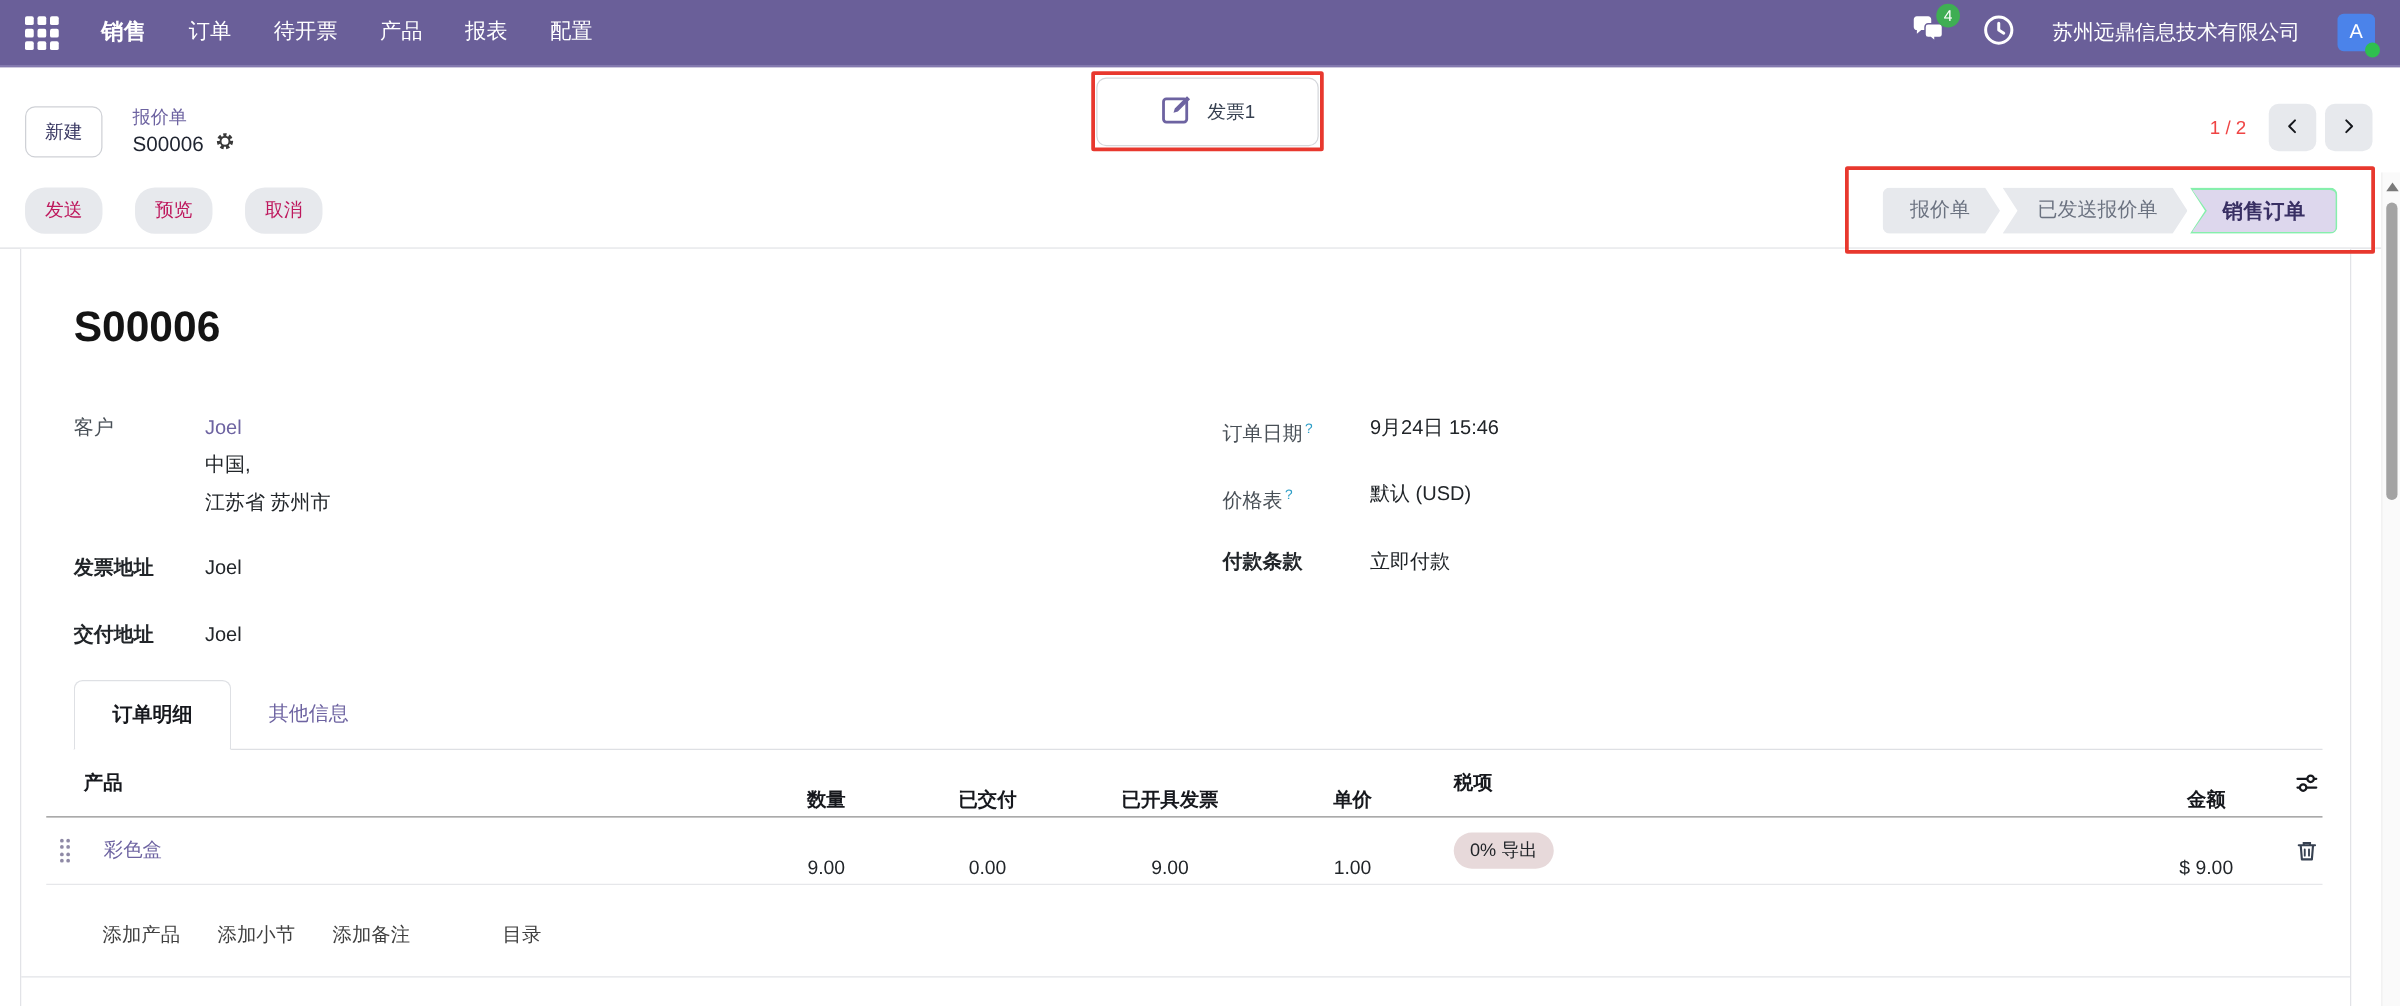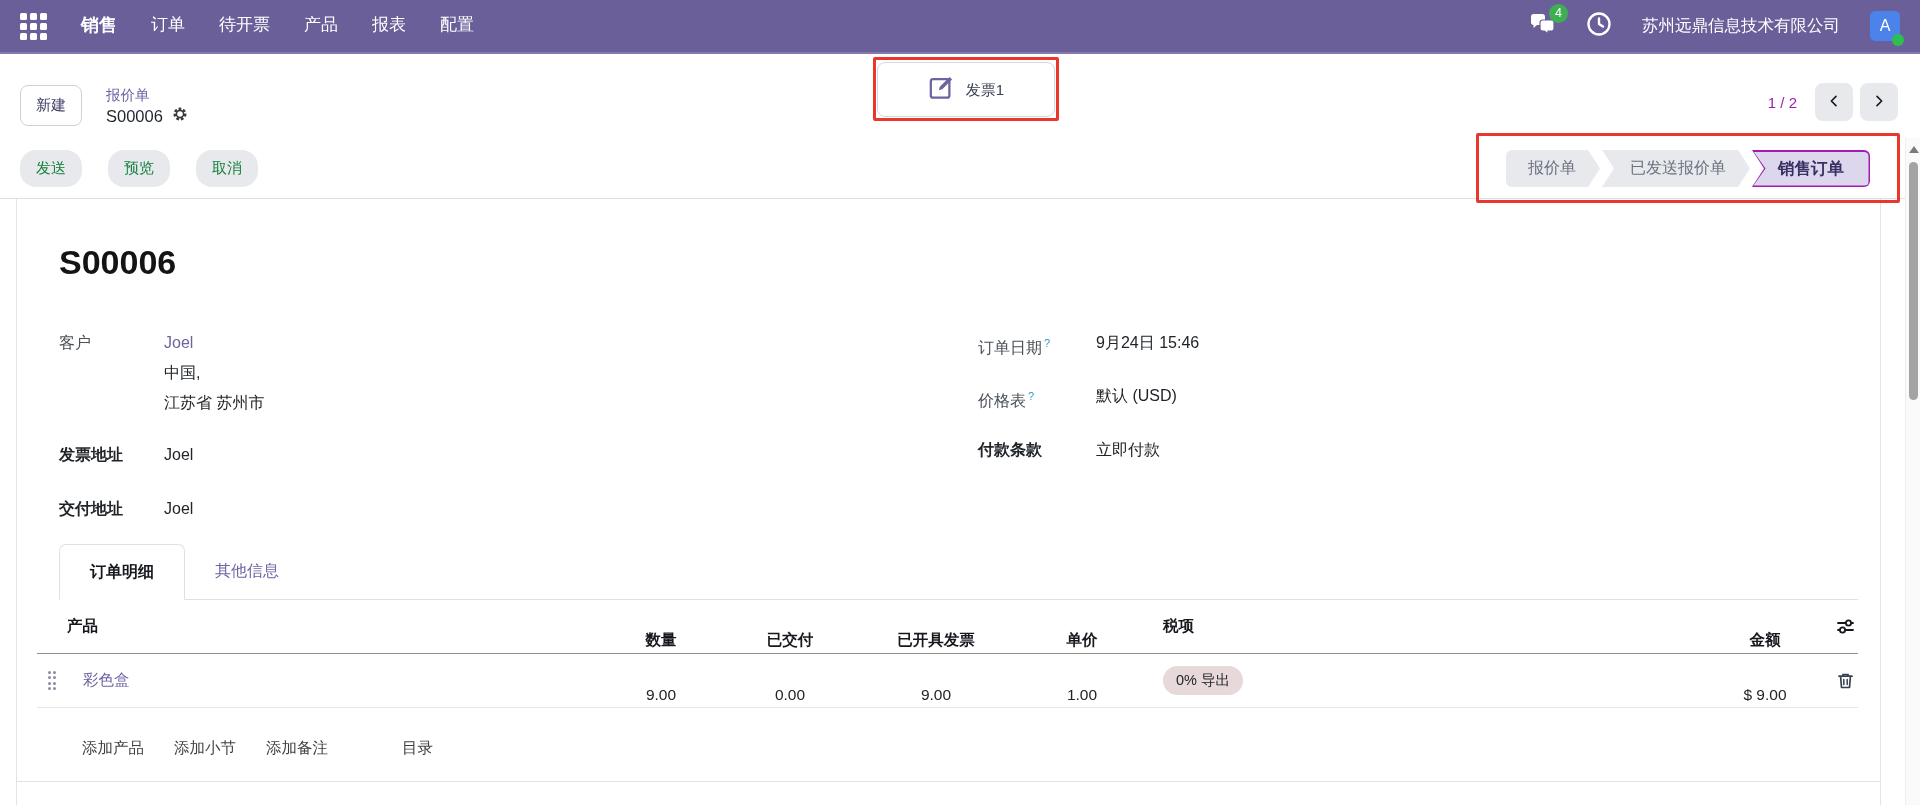--- a/index.html
+++ b/index.html
@@ -31,37 +31,37 @@
   .btn-new { background:#fff; border:1px solid #cfd1d6; border-radius:8px; padding:10px 15px;
     font-size:15px; color:#3b3a64; cursor:pointer; }
   .crumbs { margin-left:24px; display:flex; flex-direction:column; line-height:21px; }
   .crumb-parent { font-size:14.5px; color:#6d63a1; cursor:pointer; }
   .crumb-current { font-size:16.5px; color:#1f2430; display:flex; align-items:center; gap:9px; }
   .smart-btn { position:absolute; left:877px; top:8px; width:178px; height:55px; background:#fff;
     border:1px solid #d5d7db; border-radius:8px; display:flex; align-items:center; justify-content:center;
     gap:11px; cursor:pointer; }
   .smart-texts { display:flex; flex-direction:row; line-height:18px; font-size:15px; color:#374151; }
   .pager { position:absolute; right:22px; top:29px; display:flex; align-items:center; }
-  .pager-value { font-size:15px; color:#a21caf; margin-right:18px; }
+  .pager-value { font-size:15px; color:#ef4444; margin-right:18px; }
   .pager-btn { width:38px; height:38px; border:none; background:#e7e9ed; border-radius:8px;
     display:flex; align-items:center; justify-content:center; cursor:pointer; }
   .pager-btn + .pager-btn { margin-left:7px; }
 
   
   .action-bar { position:absolute; top:138px; left:0; right:0; height:61px; background:#fff;
     border-bottom:1px solid #dee0e4; display:flex; align-items:center; padding-left:20px; }
   .act-btn { height:37px; padding:0 16px; border:none; border-radius:16px; background:#e7e9ed;
-    color:#15803d; font-size:15px; cursor:pointer; margin-right:26px; }
+    color:#be185d; font-size:15px; cursor:pointer; margin-right:26px; }
   .statusbar { position:absolute; right:50px; top:12px; display:flex; height:37px; }
   .step { height:37px; display:flex; align-items:center; padding:0 24px 0 28px; font-size:16px;
     color:#6b7280; background:#e7e9ed; margin-left:2px; cursor:pointer;
     clip-path:polygon(0 0, calc(100% - 12px) 0, 100% 50%, calc(100% - 12px) 100%, 0 100%, 12px 50%); }
   .step.first { border-radius:6px 0 0 6px; padding-left:22px;
     clip-path:polygon(0 0, calc(100% - 12px) 0, 100% 50%, calc(100% - 12px) 100%, 0 100%); }
-  .step.active-outer { position:relative; background:#a21caf; padding:0; margin-left:2px;
+  .step.active-outer { position:relative; background:#86efac; padding:0; margin-left:2px;
     clip-path:polygon(0 0, 100% 0, 100% 100%, 0 100%, 12px 50%); border-radius:0 6px 6px 0; width:118px; }
   .step-active-inner { position:absolute; inset:1.5px; background:#ddd7ed; border-radius:0 5px 5px 0;
     clip-path:polygon(0 0, 100% 0, 100% 100%, 0 100%, 12px 50%);
     display:flex; align-items:center; justify-content:center; font-size:16.5px; font-weight:700; color:#382f63; }
 
   
   .sheet { position:absolute; top:199px; left:16px; width:1865px; height:606px; background:#fff;
     border-left:1px solid #e2e3e7; border-right:1px solid #e2e3e7; }
   .sheet-title { position:absolute; left:42px; top:44px; font-size:34px; font-weight:700; color:#141414; }
   .fields { position:absolute; left:42px; right:21px; top:117px; display:grid; grid-template-columns:919px auto;margin-top:12px; }

